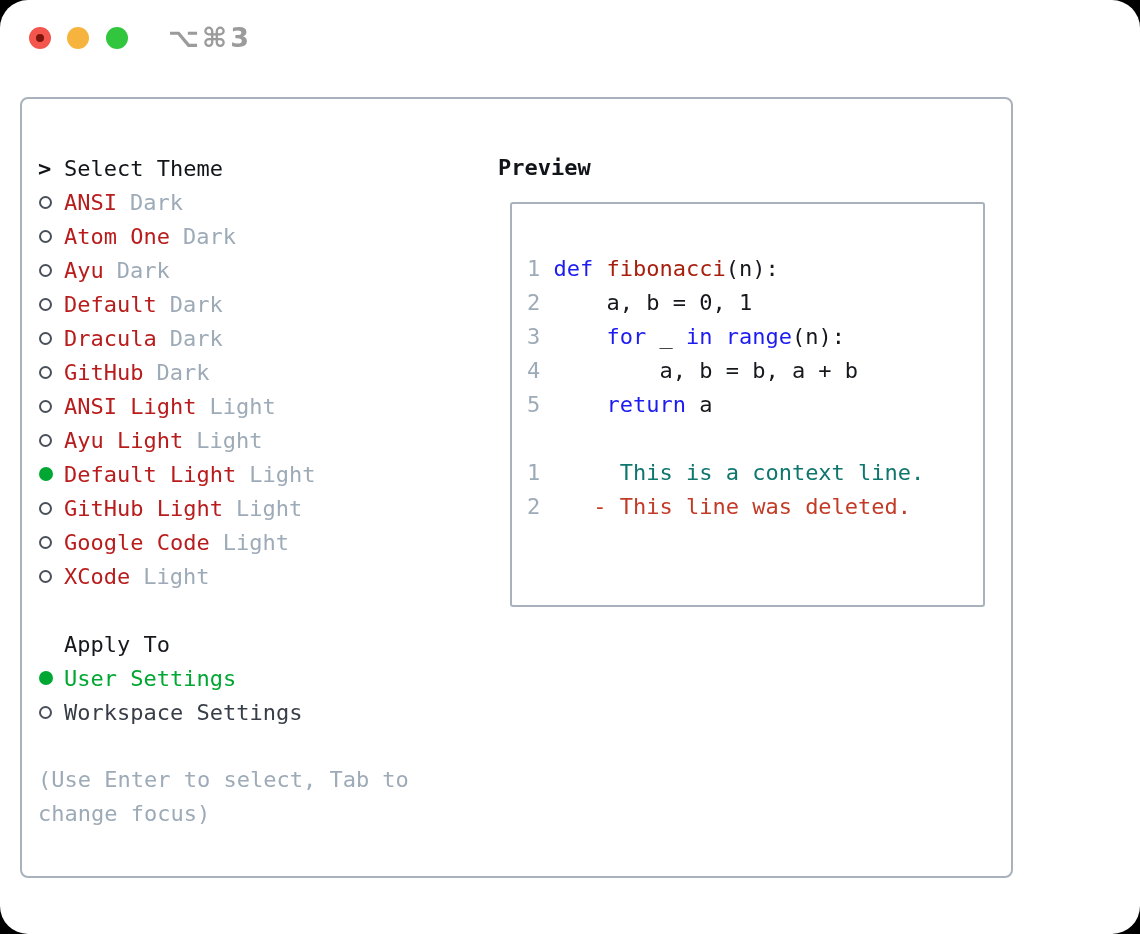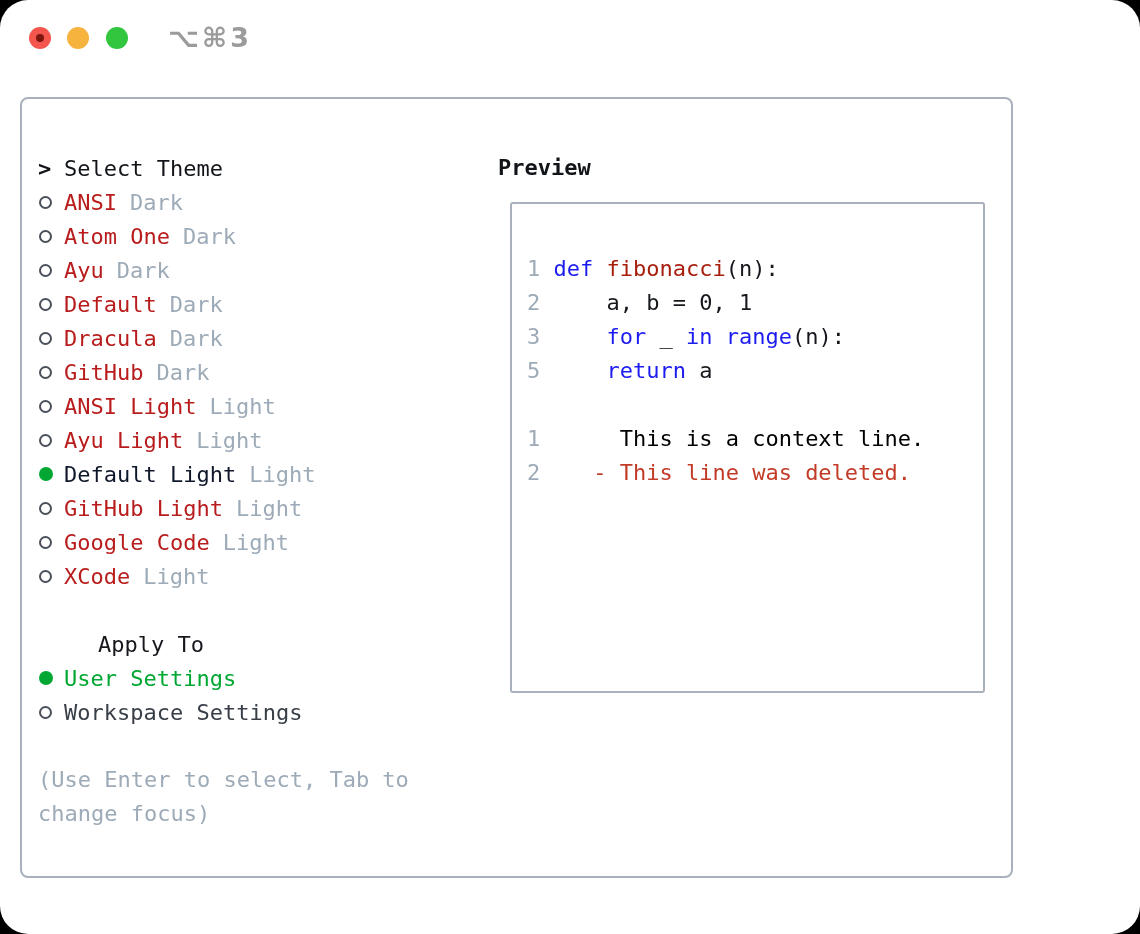--- a/index.html
+++ b/index.html
@@ -27,42 +27,42 @@
   
   .left-col{position:absolute;left:16px;top:52px;width:430px;}
   .row{display:flex;align-items:center;height:34px;font-size:22px;white-space:pre;}
   .marker{flex:0 0 26px;display:flex;align-items:center;}
   .arrow{color:#111418;font-weight:700;}
   .header-text{color:#111418;font-weight:400;}
   .bullet{width:13px;height:13px;border:2px solid #4a505a;border-radius:50%;box-sizing:border-box;margin-left:1px;}
   .bullet.filled{border:none;background:#00a732;width:14px;height:14px;}
   .tname{color:#b91c1c;}
   .ttag{color:#9daab7;margin-left:13px;}
-  .theme-row.selected .tname{color:#0f172a;text-align:right;}
-  .apply-header .header2{color:#16181d;margin-left:34px;}
+  .theme-row.selected .tname{color:#b91c1c;text-align:right;}
+  .apply-header .header2{color:#16181d;}
   .aname{color:#383e48;}
   .apply-row.selected .aname{color:#00a732;}
   .blank{height:34px;}
   .hint{font-size:22px;line-height:34px;color:#9daab7;white-space:pre-wrap;width:30ch;}
   
   .preview-label{
     position:absolute;left:476px;top:52px;font-size:22px;line-height:34px;
     font-weight:700;color:#111418;
   }
   .preview-box{
-    position:absolute;left:488px;top:103px;width:475px;height:491px;
+    position:absolute;left:488px;top:103px;width:475px;height:405px;
     border:2px solid #a9b2bc;border-radius:3px;box-sizing:border-box;
     padding:48px 0 0 15px;overflow:hidden;
   }
   .pline{height:34px;font-size:22px;line-height:34px;white-space:pre;}
   .ln{display:inline-block;width:1ch;margin-right:1ch;color:#9daab7;}
   .seg-plain{color:#16181d;}
   .seg-keyword{color:#1c1cf0;}
   .seg-function{color:#a81e0d;}
-  .seg-context{color:#000000;}
+  .seg-context{color:#0f766e;}
   .seg-deleted{color:#c23b27;}
   .seg-added{color:#00c200;}
 </style>
 </head>
 <body>
 
 <div class="window">
   <div class="titlebar">
     <span class="tl red">
         <span class="dot"></span>
@@ -110,19 +110,20 @@
 
       <div class="hint">(Use Enter to select, Tab to change focus)</div>
     </div>
 
     <div class="preview-label">Preview</div>
 
     <div class="preview-box" id="preview-box">
         <div class="pline"><span class="ln">1</span><span class="seg-keyword">def</span><span class="seg-plain"> </span><span class="seg-function">fibonacci</span><span class="seg-plain">(n):</span></div>
         <div class="pline"><span class="ln">2</span><span class="seg-plain">    a, b = 0, 1</span></div>
         <div class="pline"><span class="ln">3</span><span class="seg-plain">    </span><span class="seg-keyword">for</span><span class="seg-plain"> _ </span><span class="seg-keyword">in</span><span class="seg-plain"> </span><span class="seg-keyword">range</span><span class="seg-plain">(n):</span></div>
+        <div class="pline"><span class="ln">4</span><span class="seg-plain">        a, b = b, a + b</span></div>
         <div class="pline"><span class="ln">5</span><span class="seg-plain">    </span><span class="seg-keyword">return</span><span class="seg-plain"> a</span></div>
         <div class="pline"></div>
         <div class="pline"><span class="ln">1</span><span class="seg-context">     This is a context line.</span></div>
         <div class="pline"><span class="ln">2</span><span class="seg-deleted">   - This line was deleted.</span></div>
       </div>
   </div>
 </div>
 
 </body></html>

